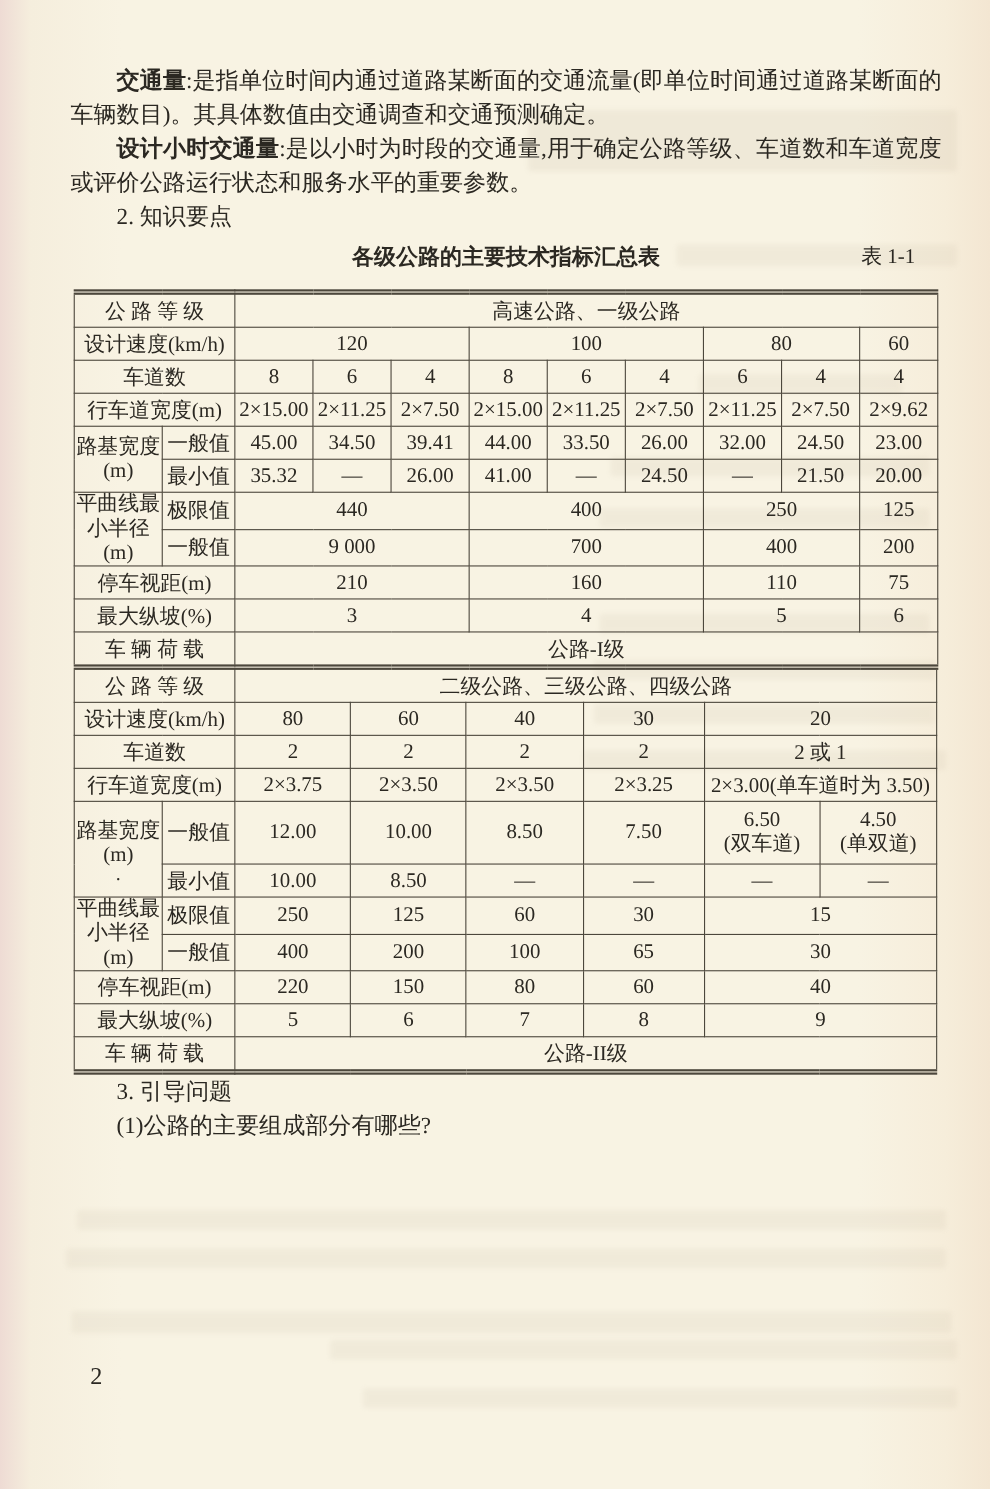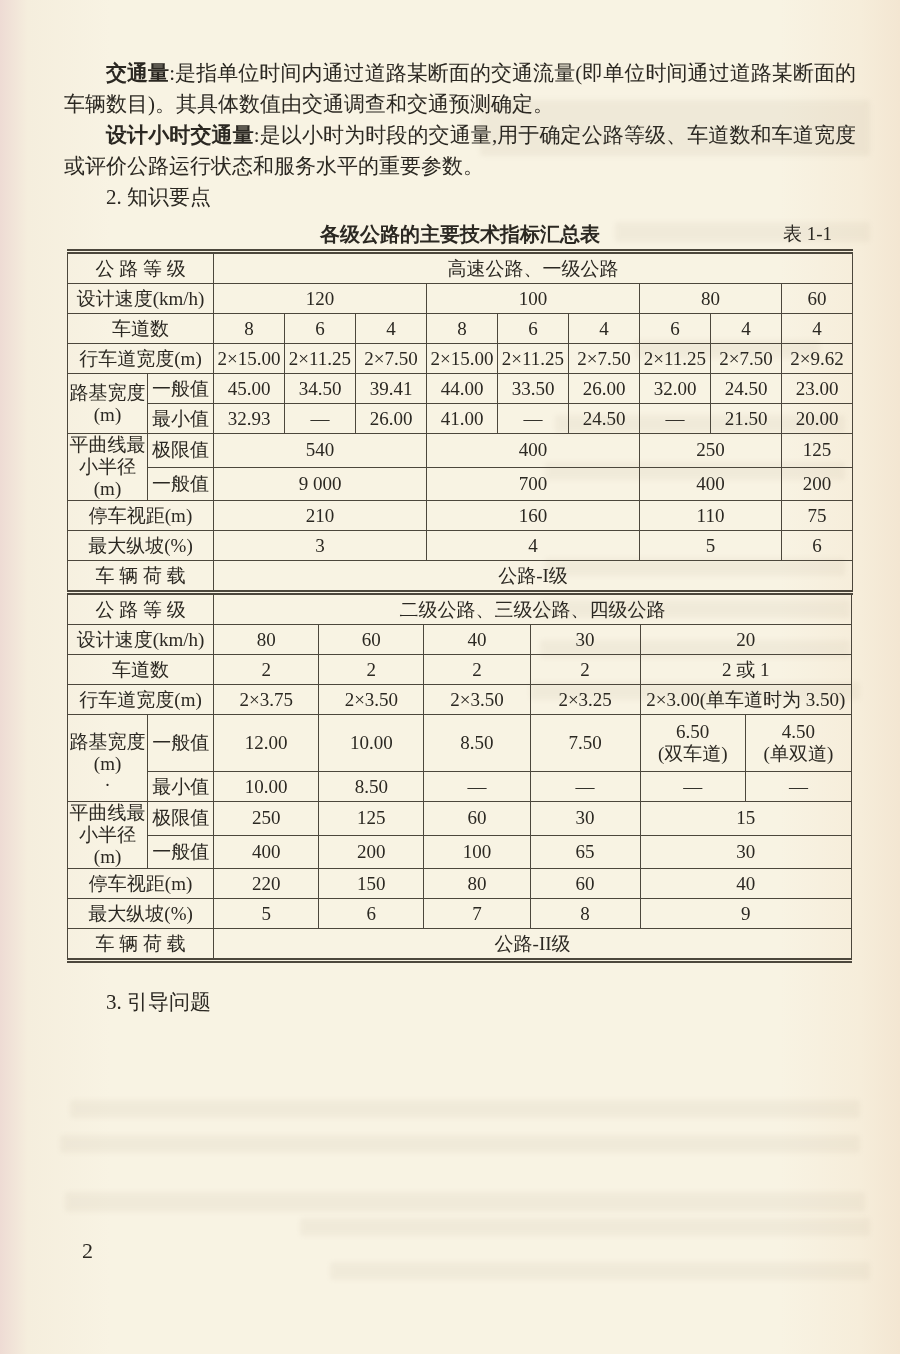--- a/index.html
+++ b/index.html
@@ -9,33 +9,33 @@
     background:linear-gradient(90deg,#eedbd4 0px,#f5eedd 28px,#f8f3e3 110px,#f8f3e3 780px,#f6edda 860px,#f3e6d2 900px);
     font-family:"Liberation Serif","DejaVu Serif",serif;
     color:#2b2822;
     overflow:hidden;
   }
   .ghost{position:absolute;background:#b2a48c;opacity:.10;filter:blur(2.5px);border-radius:3px;z-index:0;}
   .content{position:absolute;left:64px;top:58px;width:792px;z-index:1;}
   .para{font-size:21px;line-height:31px;margin:0;text-align:justify;}
   .indent{text-indent:2em;}
   .bold{font-weight:bold;}
-  .caption{position:relative;height:30px;margin-top:6px;margin-bottom:0;}
+  .caption{position:relative;height:30px;margin-top:6px;margin-bottom:14px;}
   .caption .title{display:block;text-align:center;font-weight:bold;font-size:20px;line-height:30px;}
   .caption .tag{position:absolute;right:24px;top:0;font-size:19px;line-height:30px;font-weight:normal;}
   table.tbl{border-collapse:collapse;table-layout:fixed;margin-left:3px;width:785px;
     border-top:5px double #4c473c;border-bottom:5px double #4c473c;}
   table.tbl2{border-top:none;}
   table.tbl2 tr.first > *{border-top:none;}
   .tbl th,.tbl td{border:1px solid #4c473c;font-weight:normal;text-align:center;
     vertical-align:middle;padding:0 1px;font-size:19px;height:29px;background:transparent;color:#2b2822;}
   .row-tall td,.row-tall th{height:56px;}
   .cellline{display:block;line-height:22px;}
   .dot{display:block;line-height:10px;font-size:18px;}
-  .questions{margin-top:24px;}
+  .questions{}
   .q-gap{margin-top:56px;}
   .pagenum{position:absolute;left:82px;top:1238px;font-size:22px;z-index:1;}
 </style>
 </head>
 <body>
 
 <div class="page">
 
   <div class="ghost" style="left:480px;top:100px;width:390px;height:56px;opacity:.12"></div>
   <div class="ghost" style="left:615px;top:222px;width:255px;height:20px"></div>
@@ -128,37 +128,37 @@
         <td>39.41</td>
         <td>44.00</td>
         <td>33.50</td>
         <td>26.00</td>
         <td>32.00</td>
         <td>24.50</td>
         <td>23.00</td>
       </tr>
       <tr>
         <th>最小值</th>
-        <td>32.93</td>
+        <td>35.32</td>
         <td>—</td>
         <td>26.00</td>
         <td>41.00</td>
         <td>—</td>
         <td>24.50</td>
         <td>—</td>
         <td>21.50</td>
         <td>20.00</td>
       </tr>
       <tr>
         <th rowspan="2">
           <span class="cellline">平曲线最</span>
           <span class="cellline">小半径(m)</span>
         </th>
         <th>极限值</th>
-        <td colspan="3">540</td>
+        <td colspan="3">440</td>
         <td colspan="3">400</td>
         <td colspan="2">250</td>
         <td>125</td>
       </tr>
       <tr>
         <th>一般值</th>
         <td colspan="3">9 000</td>
         <td colspan="3">700</td>
         <td colspan="2">400</td>
         <td>200</td>
@@ -291,18 +291,19 @@
       </tr>
       <tr>
         <th colspan="2">车 辆 荷 载</th>
         <td colspan="6">公路-II级</td>
       </tr>
     </tbody>
       </table>
 
     <div class="questions">
       <p class="para indent">3. 引导问题</p>
+      <p class="para indent">(1)公路的主要组成部分有哪些?</p>
     </div>
 
   </div>
 
   <div class="pagenum">2</div>
 </div>
 
 </body></html>

